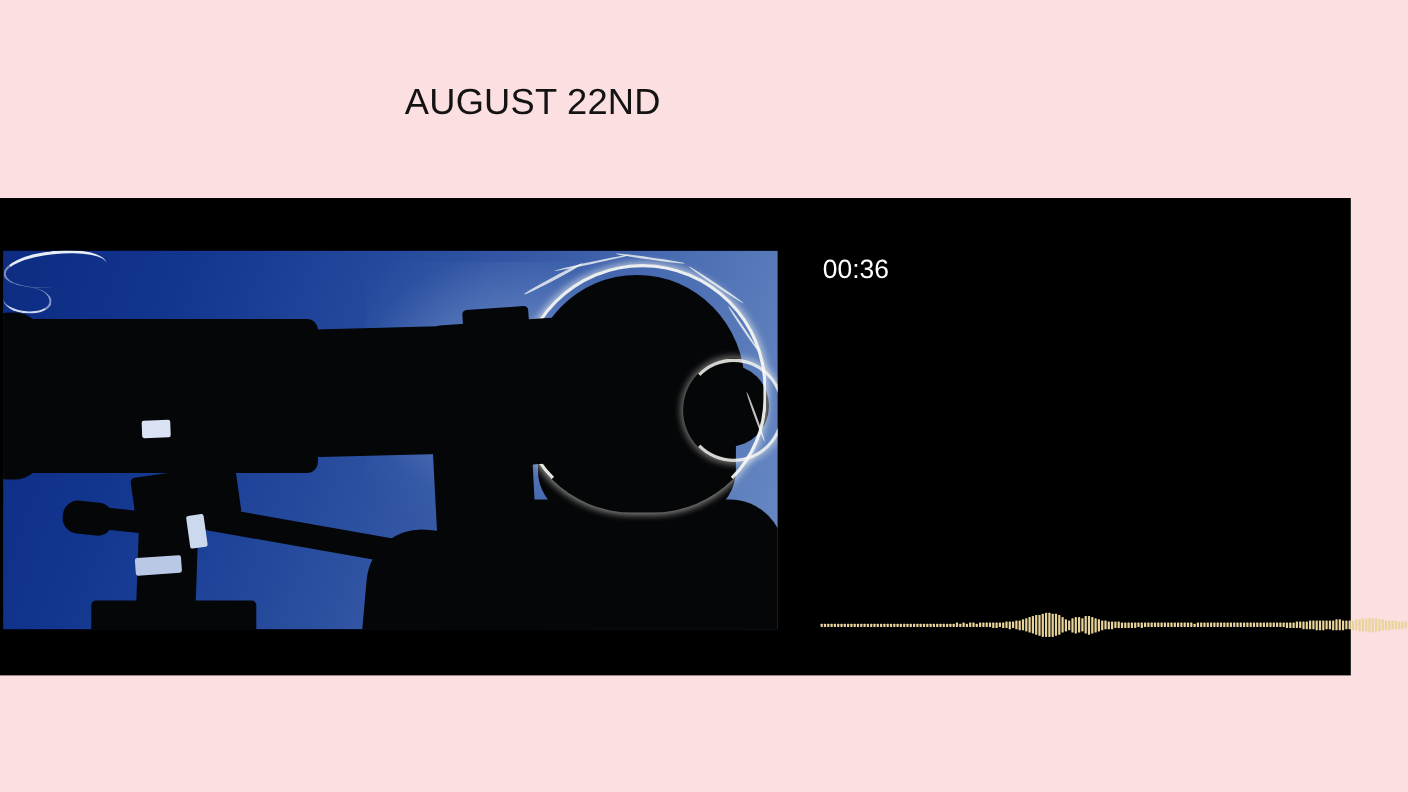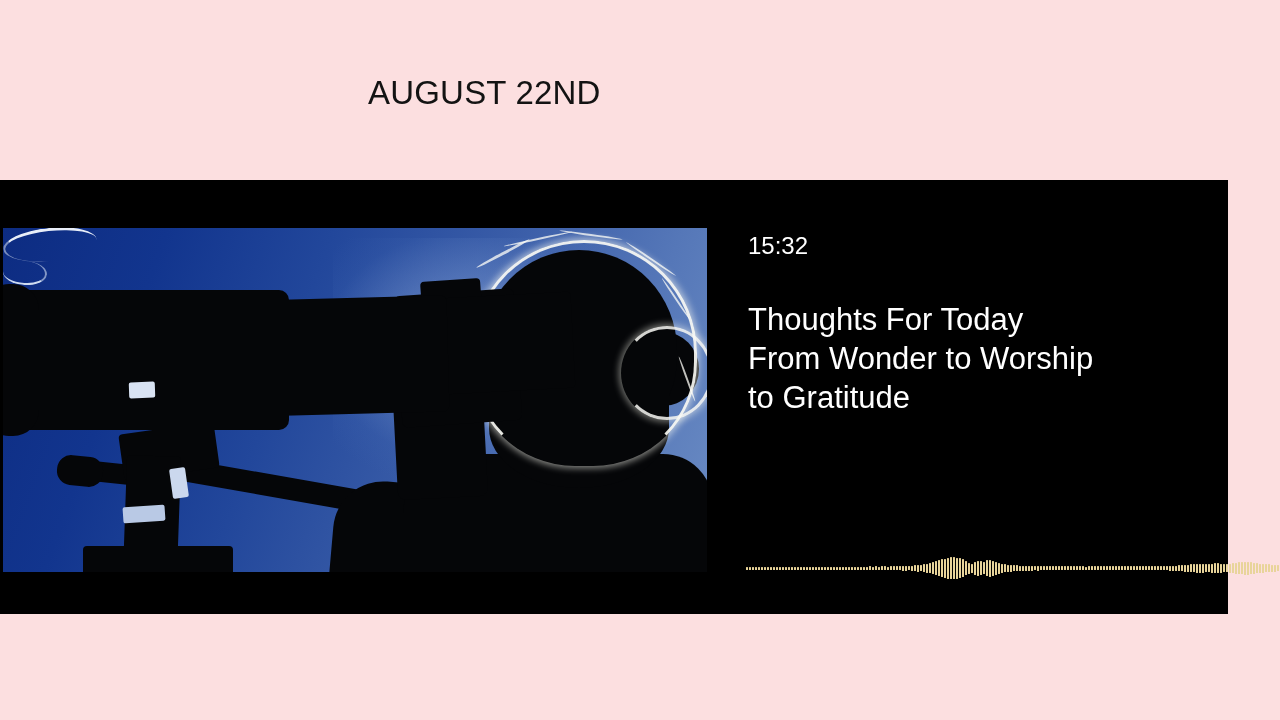--- a/index.html
+++ b/index.html
@@ -313,25 +313,22 @@
     <div class="sil" id="lens-barrel"></div>
     <div class="sil" id="lens-hood-front"></div>
 
     <div id="lens-ring-highlight"></div>
     <div id="lens-ring-highlight2"></div>
     <div class="sil" id="lens-switch-plate" style="background:#d9e3f3;"></div>
     <div class="sil" id="lens-switch-plate2" style="background:#cbd8ee;"></div>
     <div class="sil" id="lens-foot-plate" style="background:#b9c9e5;"></div>
   </div>
 
-  <div id="timestamp">15:32</div>
-
-  <div id="track-title">Thoughts For Today
-From Wonder to Worship
-to Gratitude</div>
+  <div id="timestamp">00:36</div>
+
 
   <div id="waveform">
       <div class="wbar" style="height: 3px; background: rgb(232, 212, 154);"></div>
       <div class="wbar" style="height: 3px; background: rgb(232, 212, 154);"></div>
       <div class="wbar" style="height: 3px; background: rgb(232, 212, 154);"></div>
       <div class="wbar" style="height: 3px; background: rgb(232, 212, 154);"></div>
       <div class="wbar" style="height: 3px; background: rgb(232, 212, 154);"></div>
       <div class="wbar" style="height: 3px; background: rgb(232, 212, 154);"></div>
       <div class="wbar" style="height: 3px; background: rgb(232, 212, 154);"></div>
       <div class="wbar" style="height: 3px; background: rgb(232, 212, 154);"></div>

